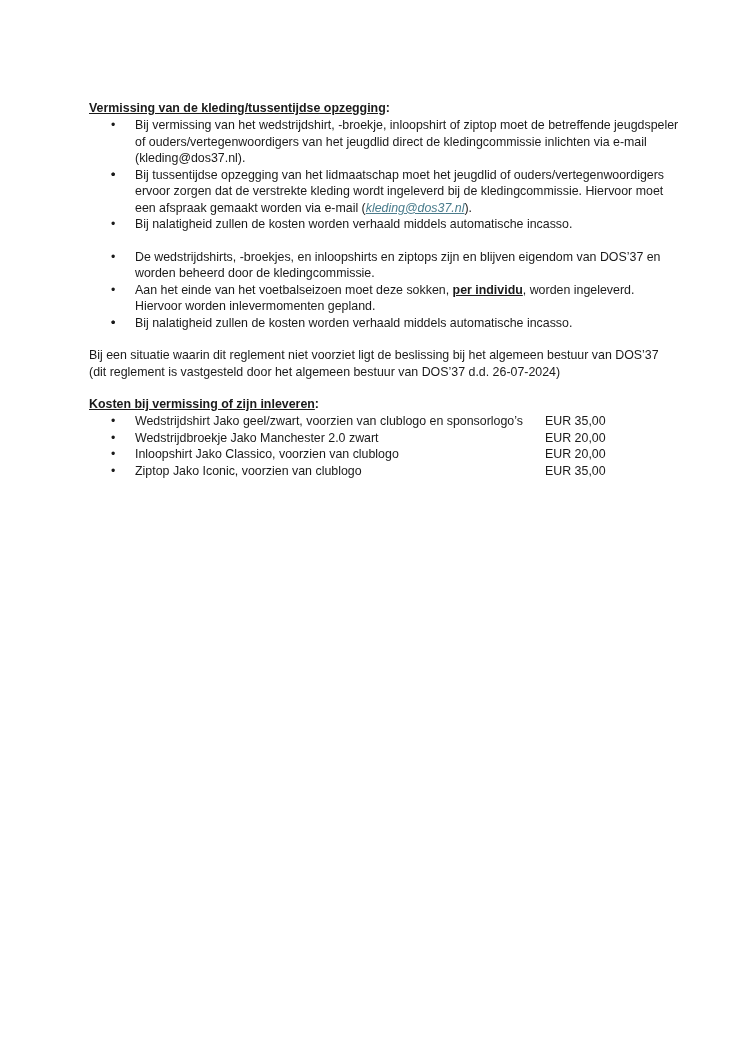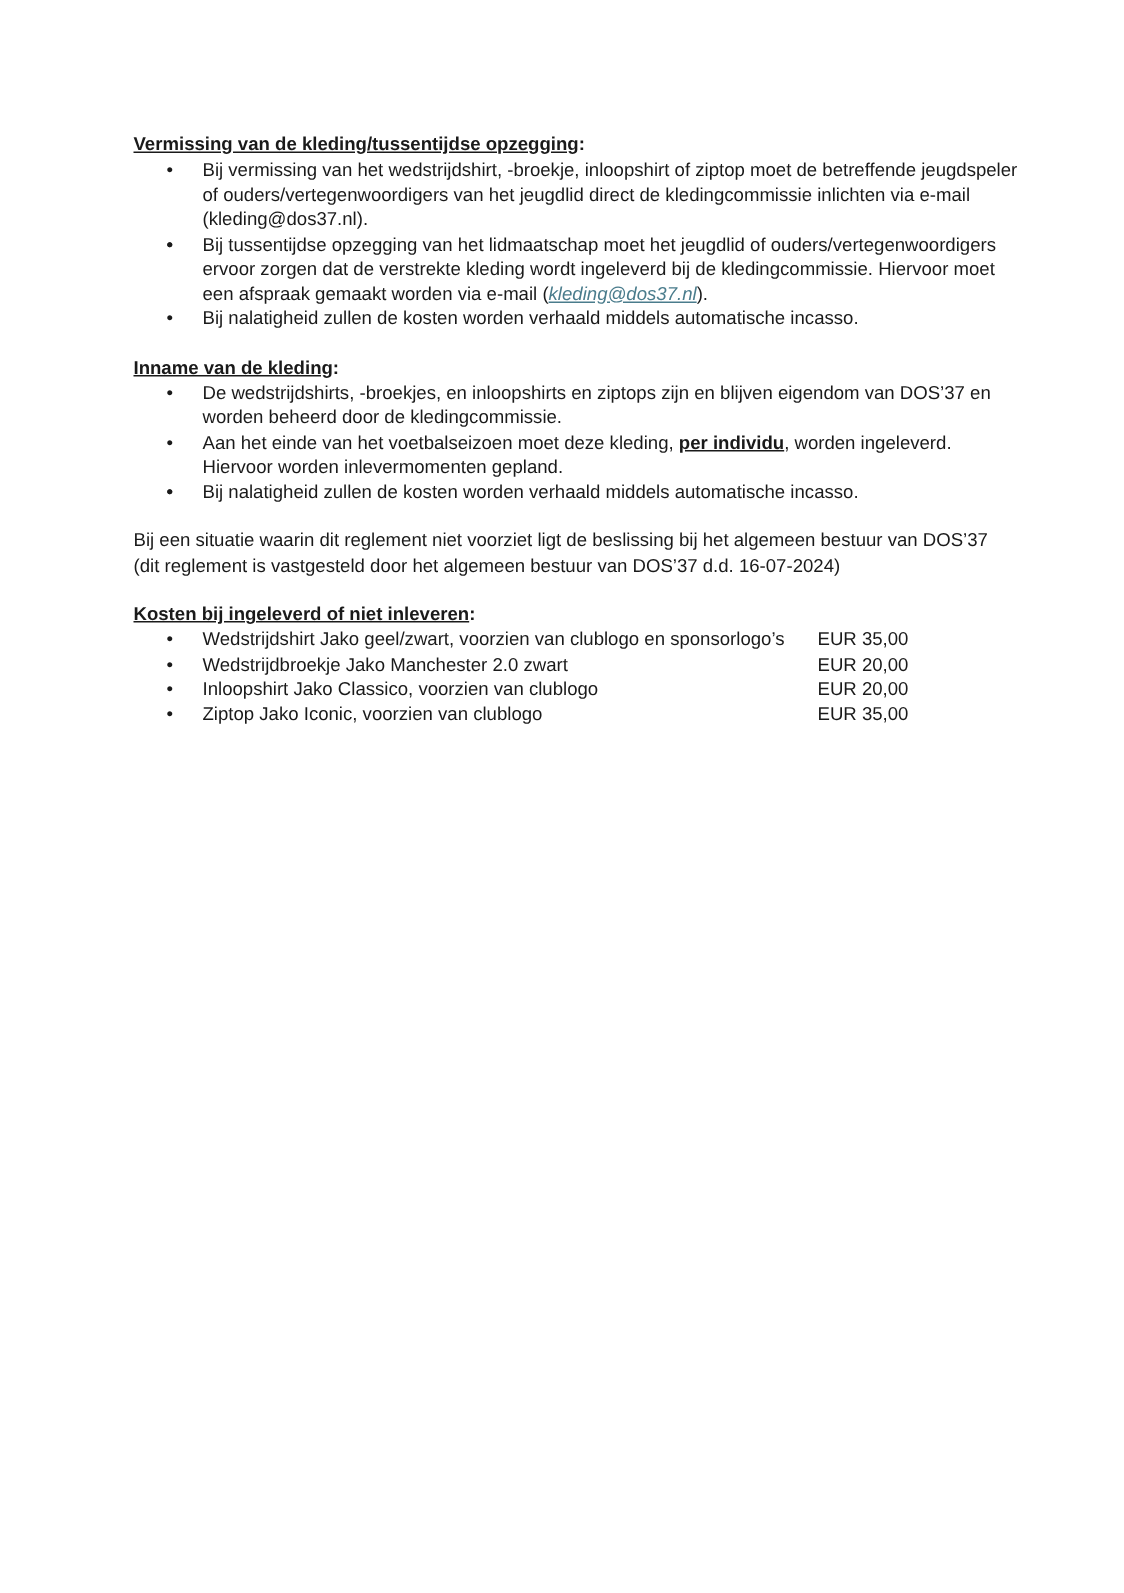--- a/index.html
+++ b/index.html
@@ -1,18 +1,18 @@
 <!DOCTYPE html>
 <html><head>
 <meta charset="utf-8">
 <style>
   html, body { margin: 0; padding: 0; background: #ffffff; }
   body { width: 749px; height: 1062px; position: relative; overflow: hidden;
          font-family: "Liberation Sans", sans-serif; color: #1a1a1a; font-size: 12.4px; }
-  .page { position: absolute; left: 89px; top: 88px; width: 590px; }
+  .page { position: absolute; left: 89px; top: 100px; width: 590px; }
   .heading { font-weight: bold; line-height: 17px; margin: 0; }
   .heading .u { text-decoration: underline; }
   ul { list-style: none; margin: 0; padding: 0; }
   li { position: relative; padding-left: 46px; line-height: 16.5px; }
   li .bullet { position: absolute; left: 22px; top: 0; }
   .section { margin-bottom: 16px; }
   p.para { margin: 0 0 16px 0; line-height: 16.5px; }
   a.link { color: #4a7c8c; text-decoration: underline; font-style: italic; }
   b.u { text-decoration: underline; text-align: center; }
   .cost-row { display: flex; }
@@ -28,33 +28,32 @@
     <p class="heading"><span class="u">Vermissing van de kleding/tussentijdse opzegging</span><span>:</span></p>
     <ul>
       <li><span class="bullet">•</span><span>Bij vermissing van het wedstrijdshirt, -broekje, inloopshirt of ziptop moet de betreffende jeugdspeler of ouders/vertegenwoordigers van het jeugdlid direct de kledingcommissie inlichten via e-mail (kleding@dos37.nl).</span></li>
       <li><span class="bullet">•</span></li>
       <li><span class="bullet">•</span><span>Bij tussentijdse opzegging van het lidmaatschap moet het jeugdlid of ouders/vertegenwoordigers ervoor zorgen dat de verstrekte kleding wordt ingeleverd bij de kledingcommissie. Hiervoor moet een afspraak gemaakt worden via e-mail (</span><a class="link" href="#">kleding@dos37.nl</a><span>).</span></li>
       <li><span class="bullet">•</span><span>Bij nalatigheid zullen de kosten worden verhaald middels automatische incasso.</span></li>
     </ul>
   </div>
 
   <div class="section">
-    <p class="heading"><span class="u">Inname van de kleding</span><span>:</span></p>
     <ul>
       <li><span class="bullet">•</span><span>De wedstrijdshirts, -broekjes, en inloopshirts en ziptops zijn en blijven eigendom van DOS’37 en worden beheerd door de kledingcommissie.</span></li>
-      <li><span class="bullet">•</span><span>Aan het einde van het voetbalseizoen moet deze kleding, </span><b class="u">per individu</b><span>, worden ingeleverd. Hiervoor worden inlevermomenten gepland.</span></li>
+      <li><span class="bullet">•</span><span>Aan het einde van het voetbalseizoen moet deze sokken, </span><b class="u">per individu</b><span>, worden ingeleverd. Hiervoor worden inlevermomenten gepland.</span></li>
       <li><span class="bullet">•</span></li>
       <li><span class="bullet">•</span><span>Bij nalatigheid zullen de kosten worden verhaald middels automatische incasso.</span></li>
     </ul>
   </div>
 
-  <p class="para">Bij een situatie waarin dit reglement niet voorziet ligt de beslissing bij het algemeen bestuur van DOS’37  (dit reglement is vastgesteld door het algemeen bestuur van DOS’37 d.d. 16-07-2024)</p>
+  <p class="para">Bij een situatie waarin dit reglement niet voorziet ligt de beslissing bij het algemeen bestuur van DOS’37  (dit reglement is vastgesteld door het algemeen bestuur van DOS’37 d.d. 26-07-2024)</p>
 
   <div class="section">
-    <p class="heading"><span class="u">Kosten bij ingeleverd of niet inleveren</span><span>:</span></p>
+    <p class="heading"><span class="u">Kosten bij vermissing of zijn inleveren</span><span>:</span></p>
     <ul>
       <li class="cost-row">
           <span class="bullet">•</span>
           <span class="desc">Wedstrijdshirt Jako geel/zwart, voorzien van clublogo en sponsorlogo’s</span>
           <span class="price">EUR 35,00</span>
         </li>
       <li class="cost-row">
           <span class="bullet">•</span>
           <span class="desc">Wedstrijdbroekje Jako Manchester 2.0 zwart</span>
           <span class="price">EUR 20,00</span>

